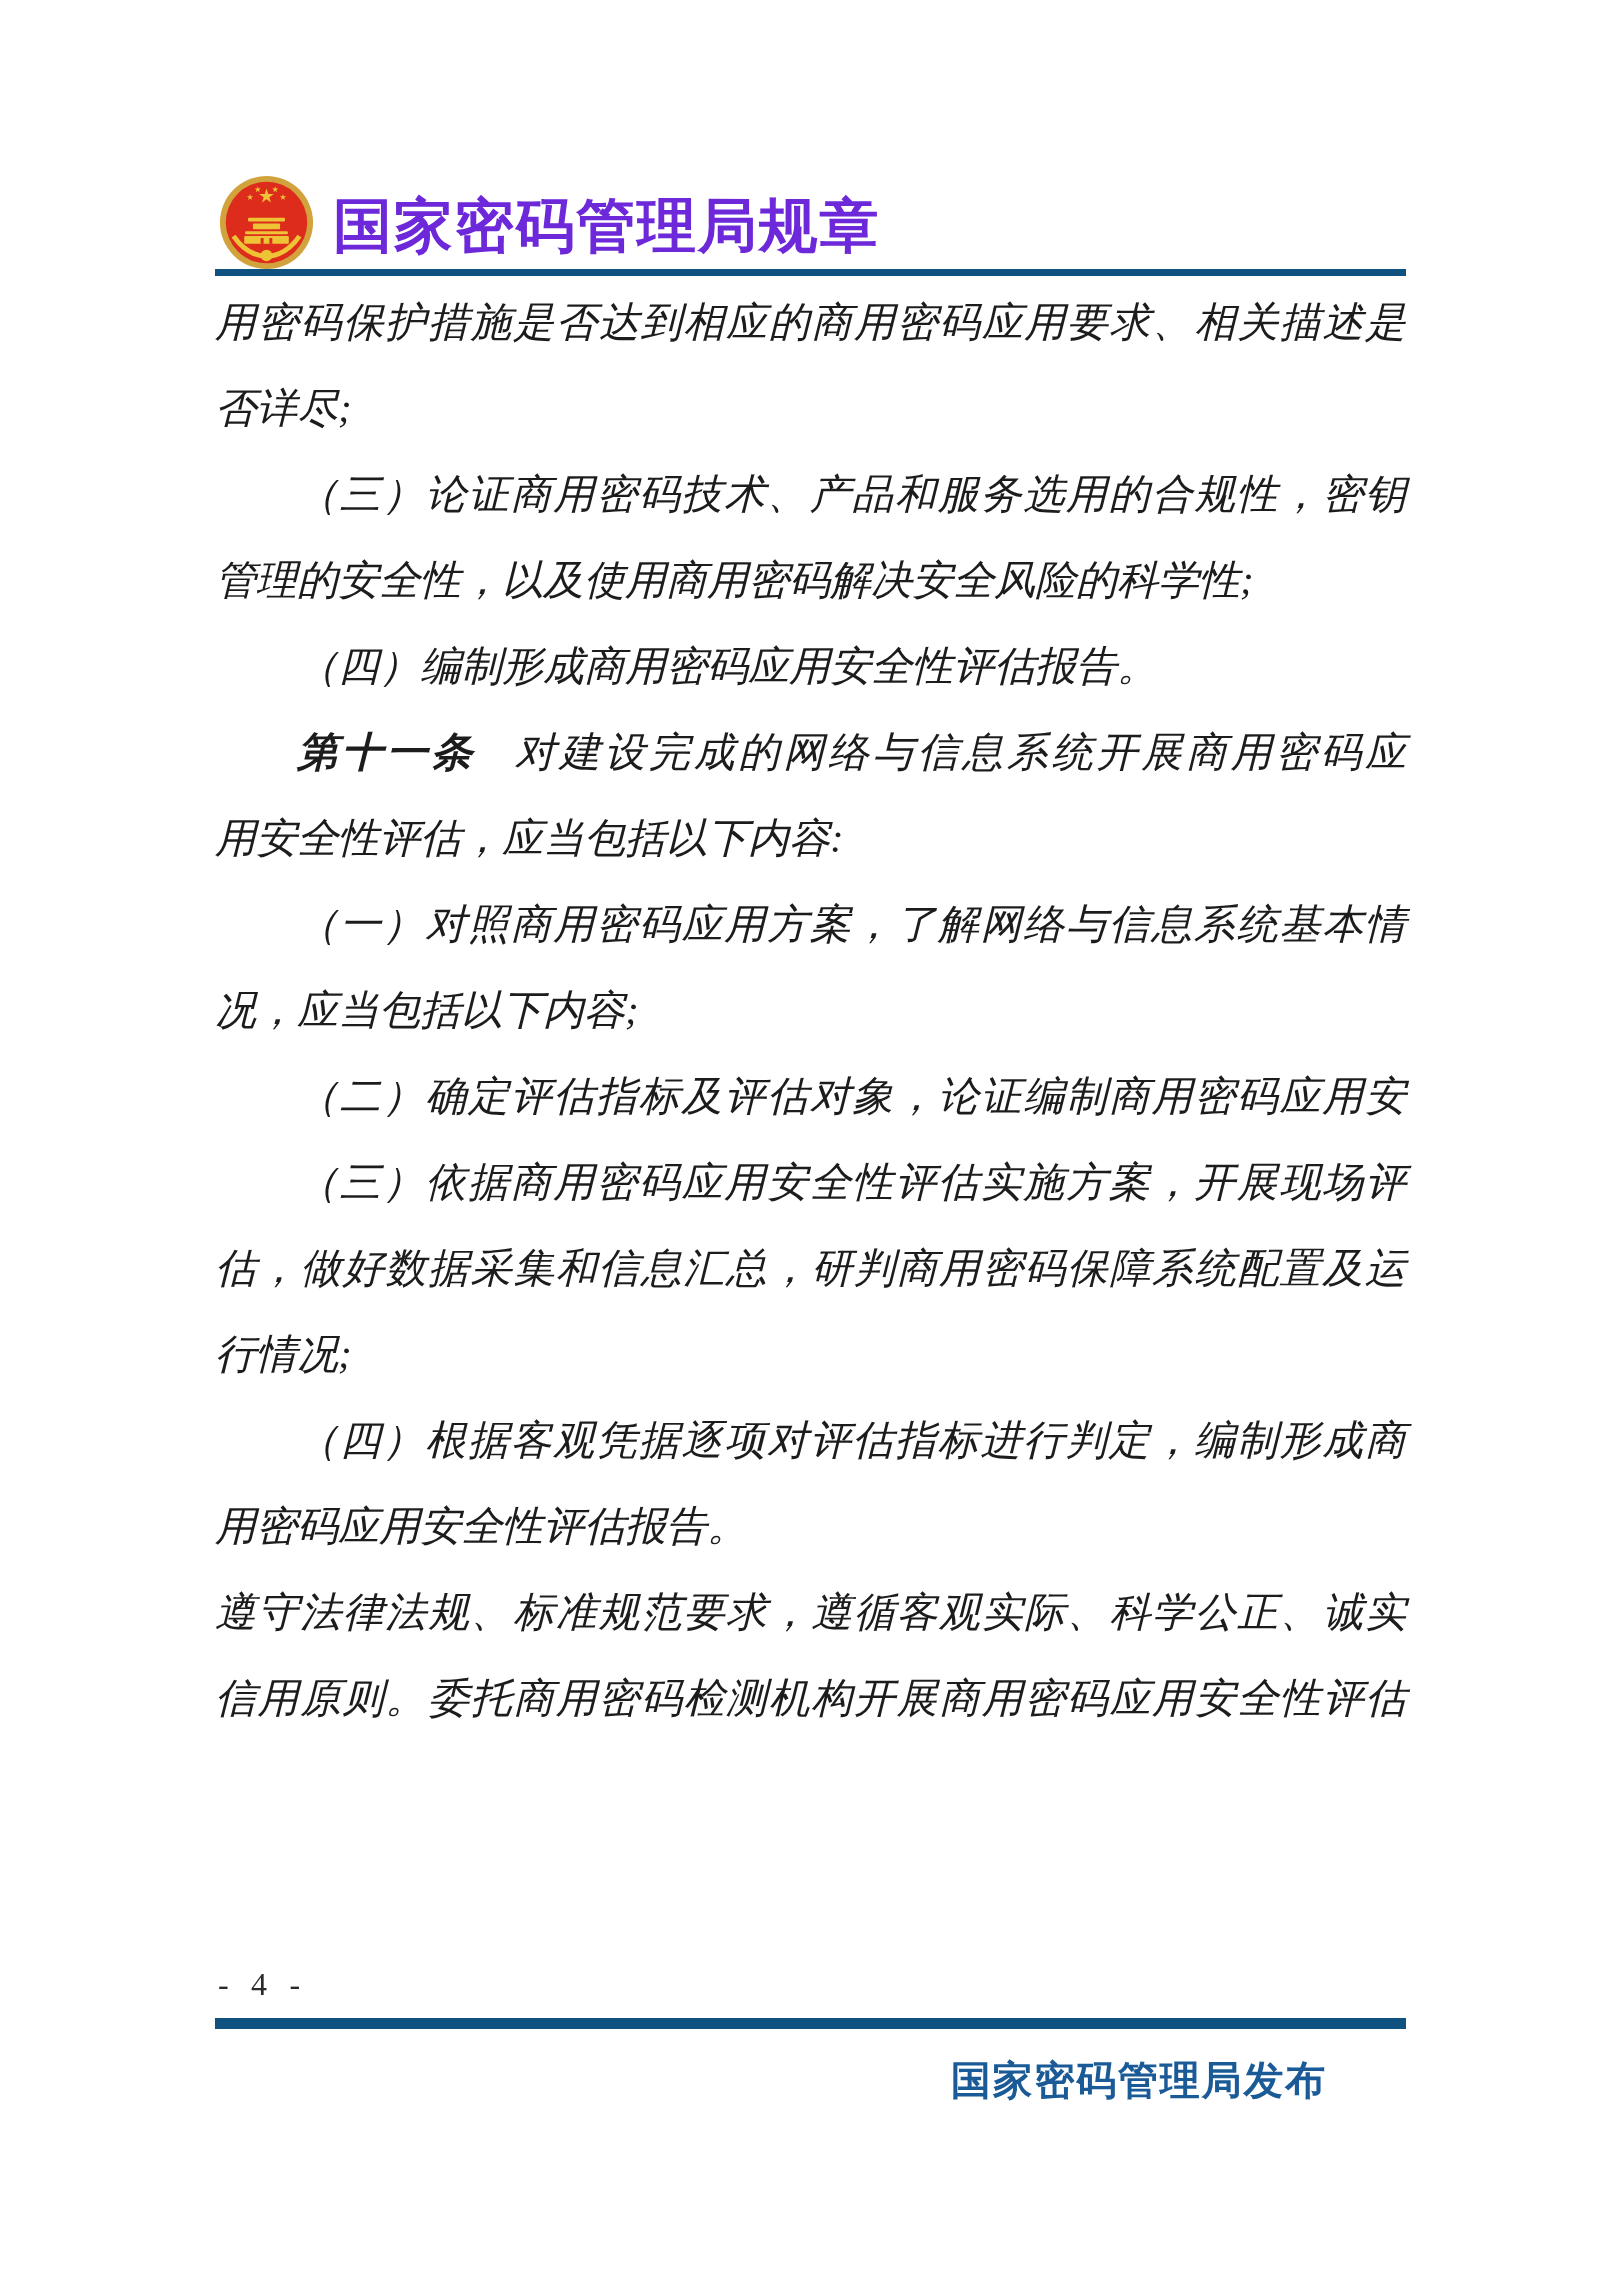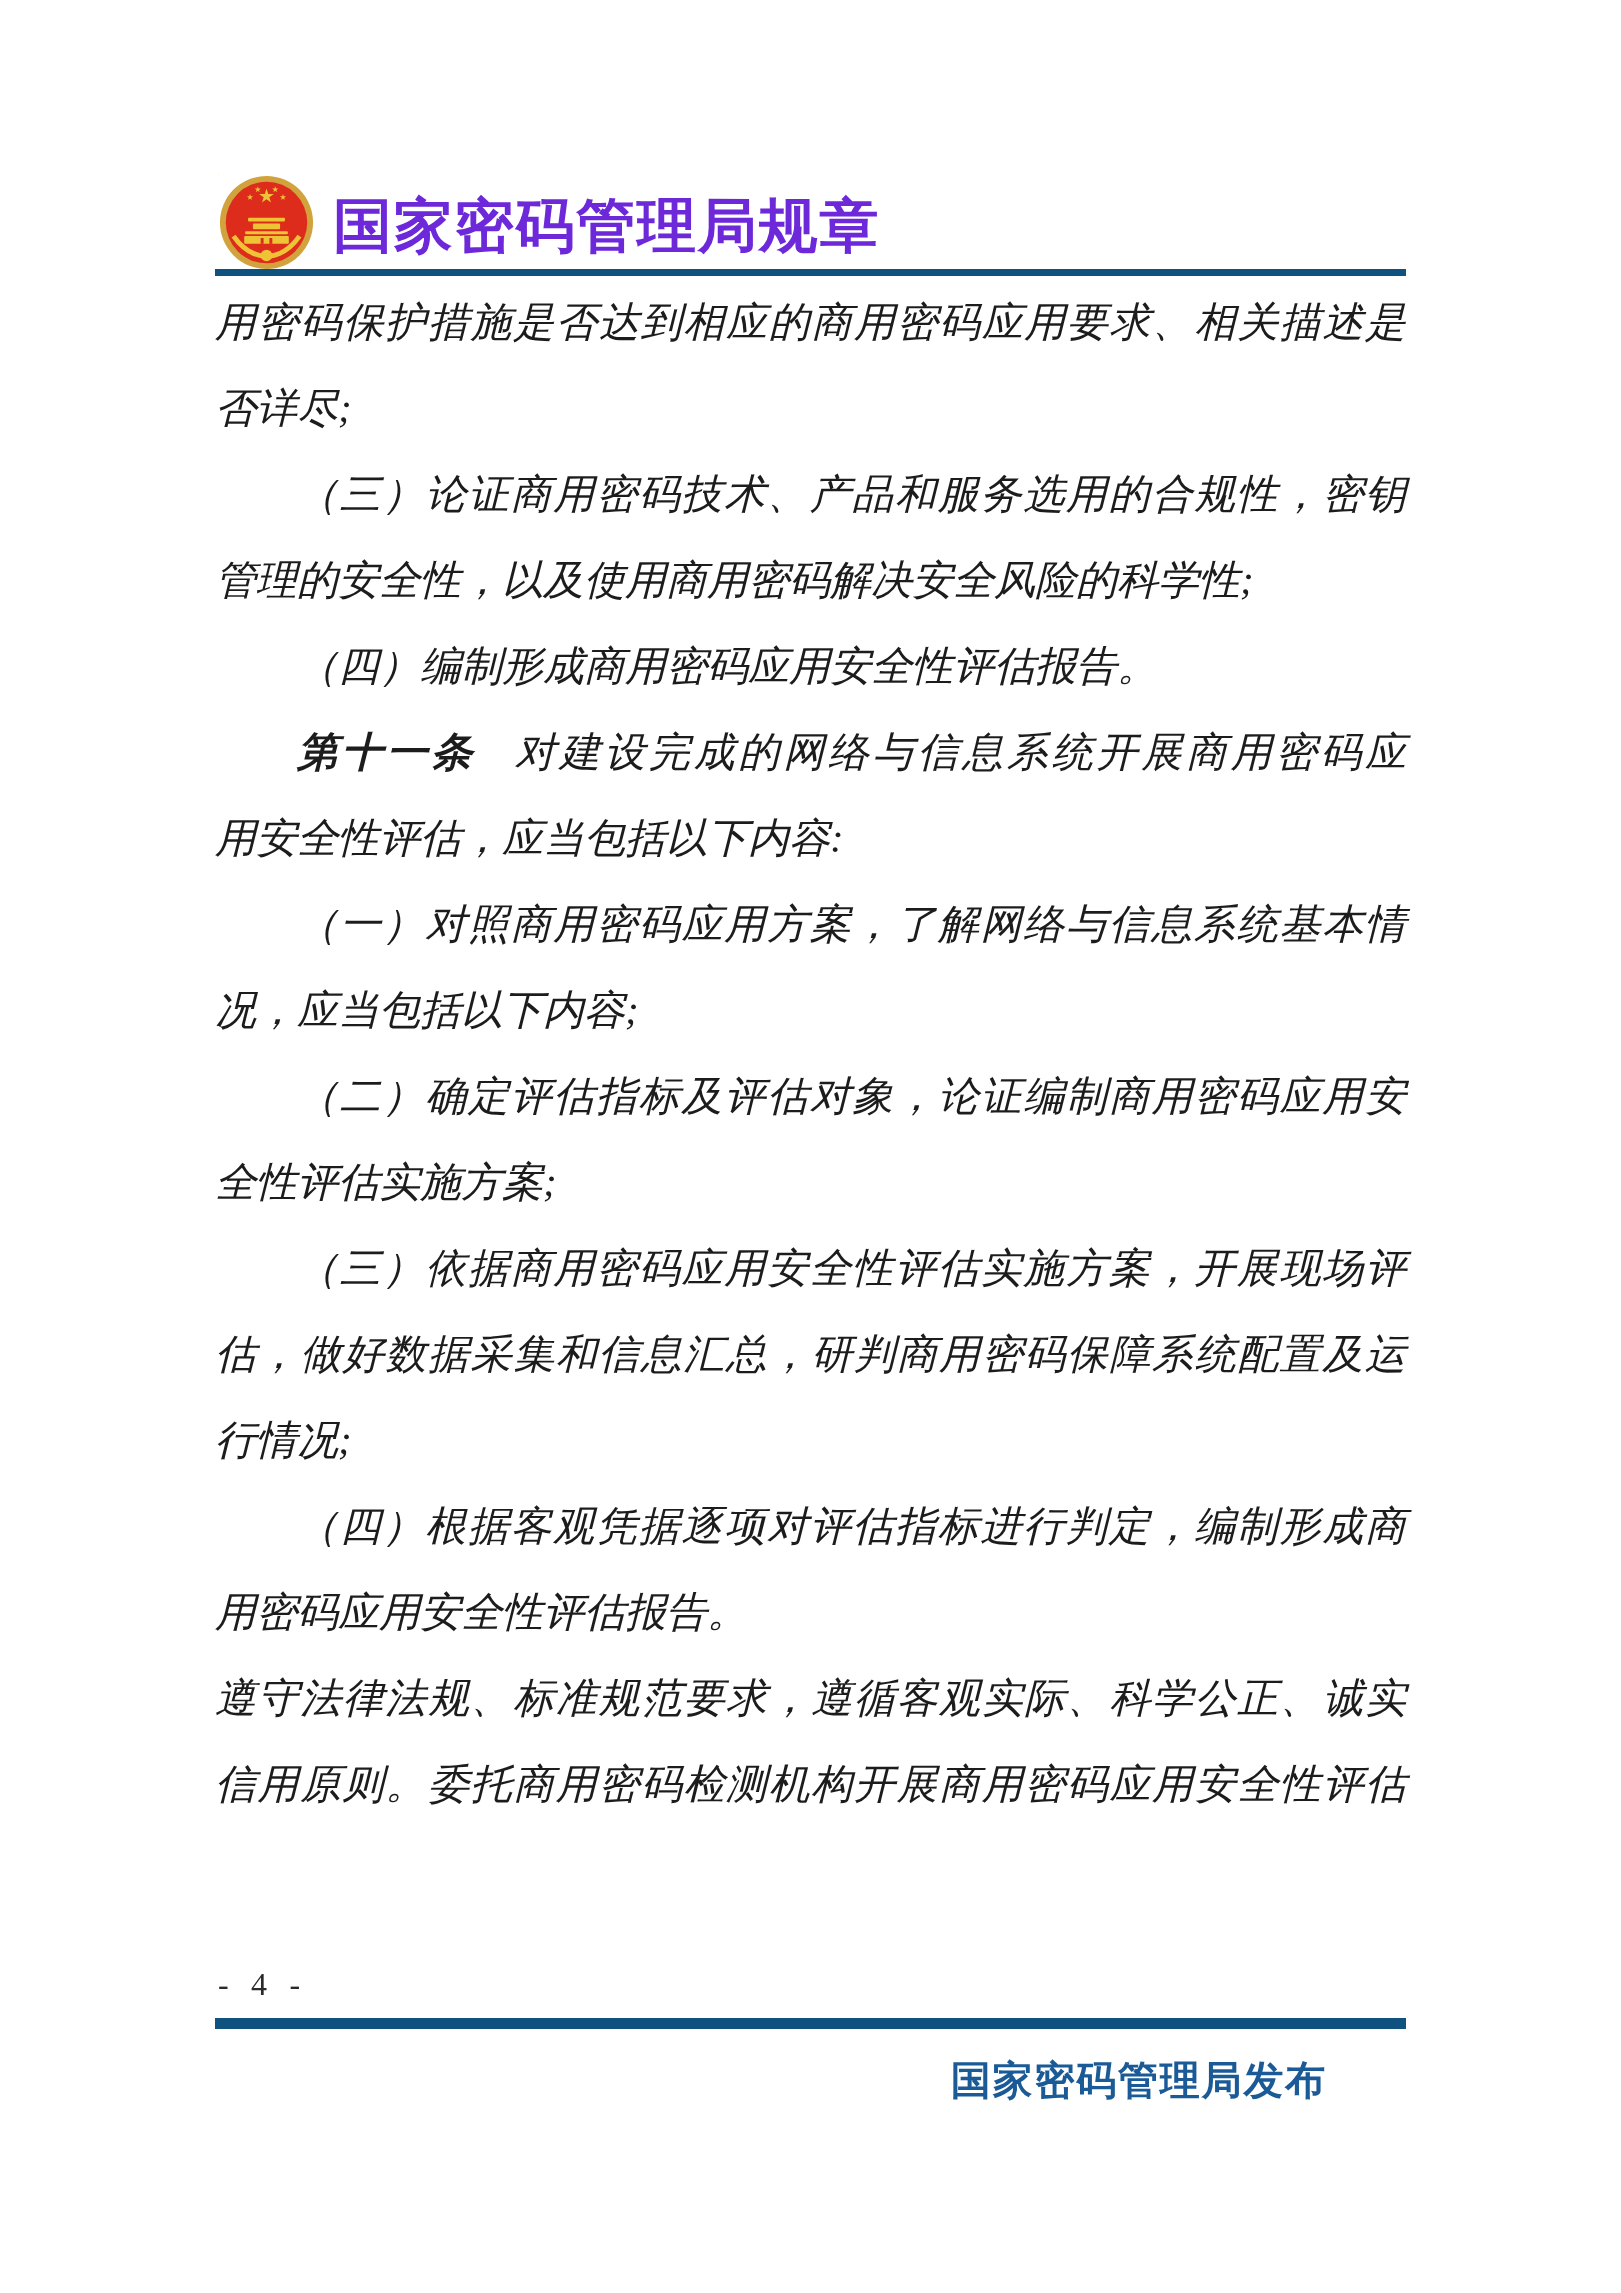--- a/index.html
+++ b/index.html
@@ -103,21 +103,20 @@
       <div class="line full"><span>用密码保护措施是否达到相应的商用密码应用要求、相关描述是</span></div>
       <div class="line"><span>否详尽;</span></div>
       <div class="line indent full"><span>（三）论证商用密码技术、产品和服务选用的合规性，密钥</span></div>
       <div class="line"><span>管理的安全性，以及使用商用密码解决安全风险的科学性;</span></div>
       <div class="line indent"><span>（四）编制形成商用密码应用安全性评估报告。</span></div>
       <div class="line indent full"><span class="term">第十一条</span><span class="term-gap"></span><span>对建设完成的网络与信息系统开展商用密码应</span></div>
       <div class="line"><span>用安全性评估，应当包括以下内容:</span></div>
       <div class="line indent full"><span>（一）对照商用密码应用方案，了解网络与信息系统基本情</span></div>
       <div class="line"><span>况，应当包括以下内容;</span></div>
       <div class="line indent full"><span>（二）确定评估指标及评估对象，论证编制商用密码应用安</span></div>
-      <div class="line"><span>全性评估实施方案;</span></div>
       <div class="line indent full"><span>（三）依据商用密码应用安全性评估实施方案，开展现场评</span></div>
       <div class="line full"><span>估，做好数据采集和信息汇总，研判商用密码保障系统配置及运</span></div>
       <div class="line"><span>行情况;</span></div>
       <div class="line indent full"><span>（四）根据客观凭据逐项对评估指标进行判定，编制形成商</span></div>
       <div class="line"><span>用密码应用安全性评估报告。</span></div>
       <div class="line full"><span>遵守法律法规、标准规范要求，遵循客观实际、科学公正、诚实</span></div>
       <div class="line full"><span>信用原则。委托商用密码检测机构开展商用密码应用安全性评估</span></div>
     </main>
 
   <footer>

